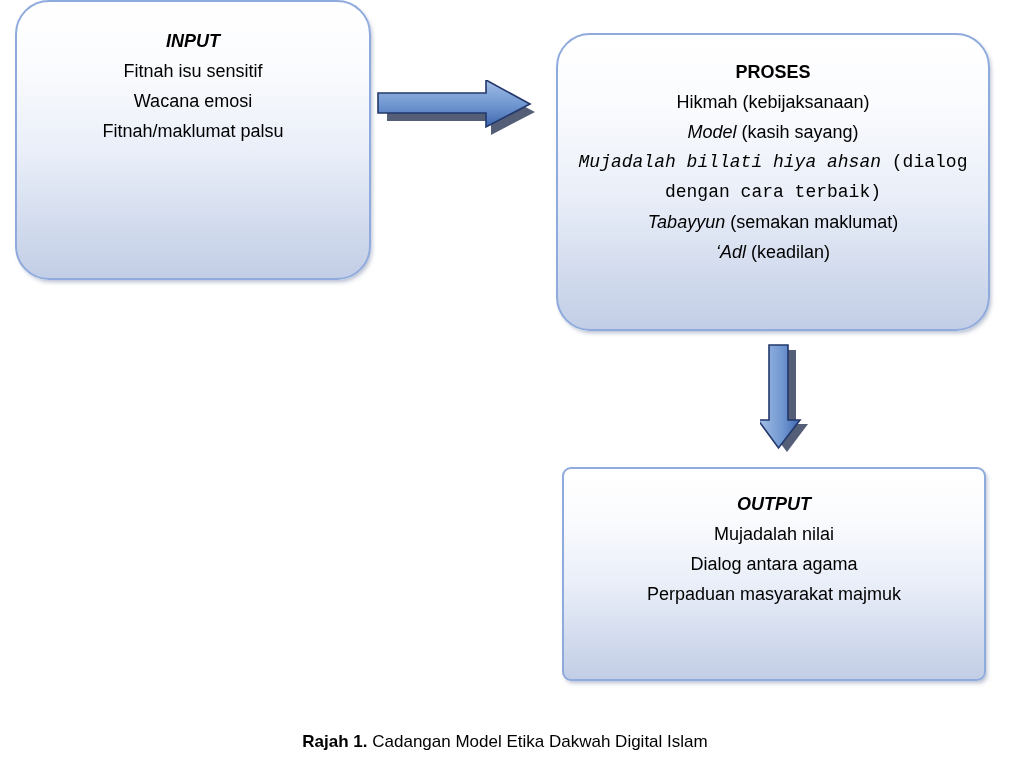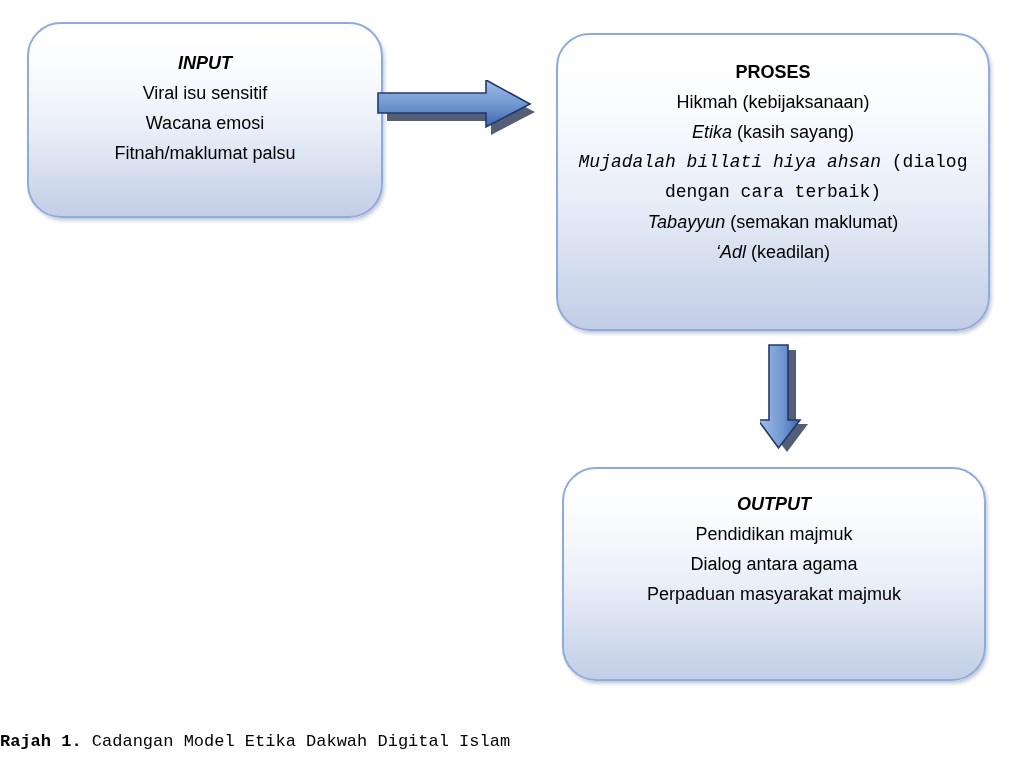--- a/index.html
+++ b/index.html
@@ -42,59 +42,58 @@
   .line {
     line-height: 30px;
     font-size: 18px;
     white-space: nowrap;
   }
   .line.wrap { white-space: normal; font-family: Liberation Mono, monospace; }
   .line.bolditalic { font-weight: bold; font-style: italic; }
   .line.bold { font-weight: bold; }
 
   
-  #box-input   { left: 15px;  top: 22px;  width: 356px; height: 196px; margin-left: 12px; }
+  #box-input   { left: 15px;  top: 0;  width: 356px; height: 280px; }
   #box-input .box-inner { top: 24px; }
 
   #box-proses  { left: 556px; top: 33px;  width: 434px; height: 298px; }
   #box-proses .box-inner { top: 22px; }
 
-  #box-output  { left: 562px; top: 467px; width: 424px; height: 214px; }
+  #box-output  { left: 562px; top: 467px; width: 424px; height: 214px; border-radius: 9px; }
   #box-output .box-inner { top: 20px; }
 
   
   .it { font-style: italic; }
 
   
   .arrow { position: absolute; }
   #arrow-right { left: 374px; top: 80px;  width: 162px; height: 56px; }
   #arrow-down  { left: 760px; top: 344px; width: 52px;  height: 112px; }
 
   
   #caption {
     position: absolute;
     left: 0;
     right: 0;
     top: 730px;
-    text-align: left;
+    text-align: center;
     font-size: 17px;
     line-height: 24px;
-    font-family: Liberation Mono, monospace;
   }
   #caption .cap-bold { font-weight: bold; }
 </style>
 </head>
 <body>
 
 <div id="canvas">
 
   <div class="box" id="box-input">
     <div class="box-inner">
       <div class="line bolditalic">INPUT</div>
-      <div class="line">Viral isu sensitif</div>
+      <div class="line">Fitnah isu sensitif</div>
       <div class="line">Wacana emosi</div>
       <div class="line">Fitnah/maklumat palsu</div>
     </div>
   </div>
 
   <div class="arrow" id="arrow-right">
     <svg width="162" height="56" viewBox="0 0 162 56">
       <defs>
         <linearGradient id="gradH" x1="0" y1="0" x2="0" y2="1">
           <stop offset="0%" stop-color="#a9c1e6"></stop>
@@ -111,21 +110,21 @@
   </div>
 
   <div class="box" id="box-proses">
     <div class="box-inner">
       <div class="line bold">PROSES</div>
 
       <div class="line">
         <span>Hikmah</span><span> (kebijaksanaan)</span>
       </div>
       <div class="line">
-        <span class="it">Etika</span><span> (kasih sayang)</span>
+        <span class="it">Model</span><span> (kasih sayang)</span>
       </div>
       <div class="line wrap">
         <span class="it">Mujadalah billati hiya ahsan</span><span> (dialog dengan cara terbaik)</span>
       </div>
       <div class="line">
         <span class="it">Tabayyun</span><span> (semakan maklumat)</span>
       </div>
       <div class="line">
         <span class="it">‘Adl</span><span> (keadilan)</span>
       </div>
@@ -145,21 +144,21 @@
 
       <path d="M12,2 L30,2 L30,76 L42,76 L21,104 L0,76 L12,76 Z" transform="translate(6,4)" fill="#1b2a4a" opacity="0.75"></path>
 
       <path d="M9,1 L28,1 L28,76 L40,76 L18.5,104 L-2,76 L9,76 Z" fill="url(#gradV)" stroke="#22386b" stroke-width="1.6" stroke-linejoin="miter"></path>
     </svg>
   </div>
 
   <div class="box" id="box-output">
     <div class="box-inner">
       <div class="line bolditalic">OUTPUT</div>
-      <div class="line">Pendidikan majmuk</div>
+      <div class="line">Mujadalah nilai</div>
       <div class="line">Dialog antara agama</div>
       <div class="line">Perpaduan masyarakat majmuk</div>
     </div>
   </div>
 
   <div id="caption"><span class="cap-bold">Rajah 1.</span><span> Cadangan Model Etika Dakwah Digital Islam</span></div>
 
 </div>
 
 </body></html>

